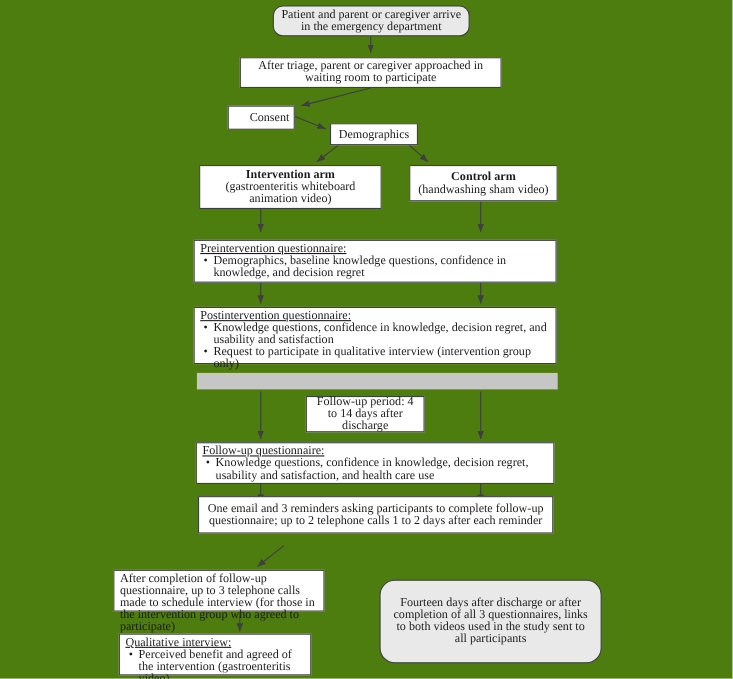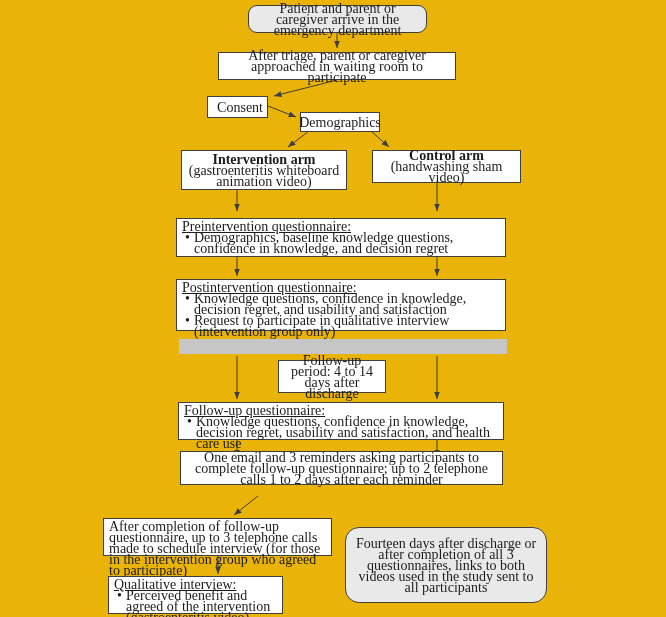--- a/index.html
+++ b/index.html
@@ -1,21 +1,21 @@
 <!DOCTYPE html>
 <html><head>
 <meta charset="utf-8">
 <style>
   html,body{margin:0;padding:0;background:#ffffff;}
   .canvas{
     position:relative;
     width:666px;height:617px;
-    background:#eab308;
+    background:#4d7c0f;
     font-family:"Liberation Serif","DejaVu Serif",serif;
-    font-size:14px;line-height:11px;color:#1c1c1c;
+    font-size:11px;line-height:11px;color:#1c1c1c;
     --fill-gray:#e9e9e9;
     --bar-gray:#c6c6c6;
     --line:#3f3f3f;
   }
   .box{
     position:absolute;
     border:1px solid var(--line);
     background:#ffffff;
     box-sizing:border-box;
   }
@@ -82,21 +82,21 @@
 
   <div class="box center" style="left:300px;top:112px;width:80px;height:20px;">
     <span>Demographics</span>
   </div>
 
   <div class="box center" style="left:181px;top:150px;width:166px;height:40px;">
     <span class="bold">Intervention arm</span>
     <span>(gastroenteritis whiteboard animation video)</span>
   </div>
 
-  <div class="box center" style="left:372px;top:150px;width:149px;height:33px;">
+  <div class="box center" style="left:372px;top:150px;width:135px;height:33px;">
     <span class="bold">Control arm</span>
     <span>(handwashing sham video)</span>
   </div>
 
   <div class="box left" style="left:176px;top:218px;width:330px;height:39px;">
     <div class="heading">Preintervention questionnaire:</div>
     <div class="bullet-row">
       <span class="bullet-glyph">•</span>
       <span class="bullet-text">Demographics, baseline knowledge questions, confidence in knowledge, and decision regret</span>
     </div>
@@ -125,21 +125,21 @@
     <div class="bullet-row">
       <span class="bullet-glyph">•</span>
       <span class="bullet-text">Knowledge questions, confidence in knowledge, decision regret, usability and satisfaction, and health care use</span>
     </div>
   </div>
 
   <div class="box center" style="left:180px;top:451px;width:323px;height:34px;">
     <span>One email and 3 reminders asking participants to complete follow-up questionnaire; up to 2 telephone calls 1 to 2 days after each reminder</span>
   </div>
 
-  <div class="box left" style="left:103px;top:518px;width:229px;height:38px;">
+  <div class="box left" style="left:103px;top:518px;width:192px;height:38px;">
     <span>After completion of follow-up questionnaire, up to 3 telephone calls made to schedule interview (for those in the intervention group who agreed to participate)</span>
   </div>
 
   <div class="box left" style="left:108px;top:576px;width:175px;height:38px;">
     <div class="heading">Qualitative interview:</div>
     <div class="bullet-row">
       <span class="bullet-glyph">•</span>
       <span class="bullet-text">Perceived benefit and agreed of the intervention (gastroenteritis video)</span>
     </div>
   </div>

